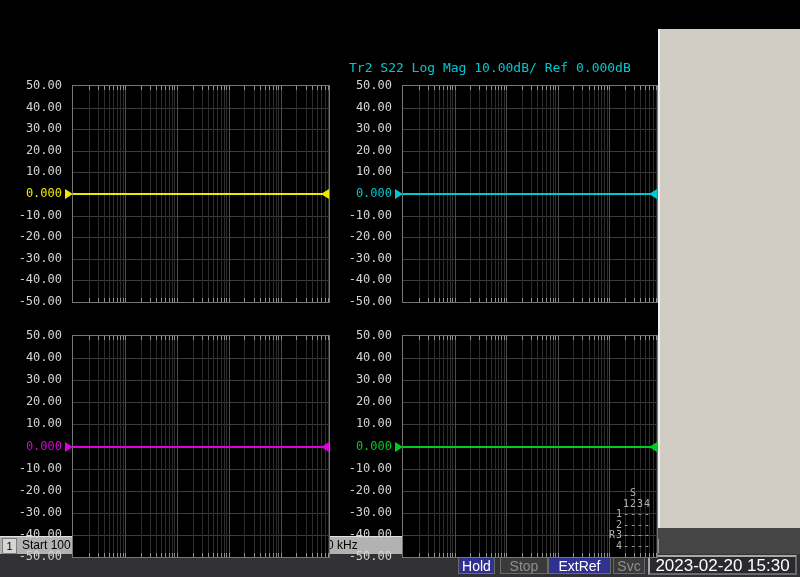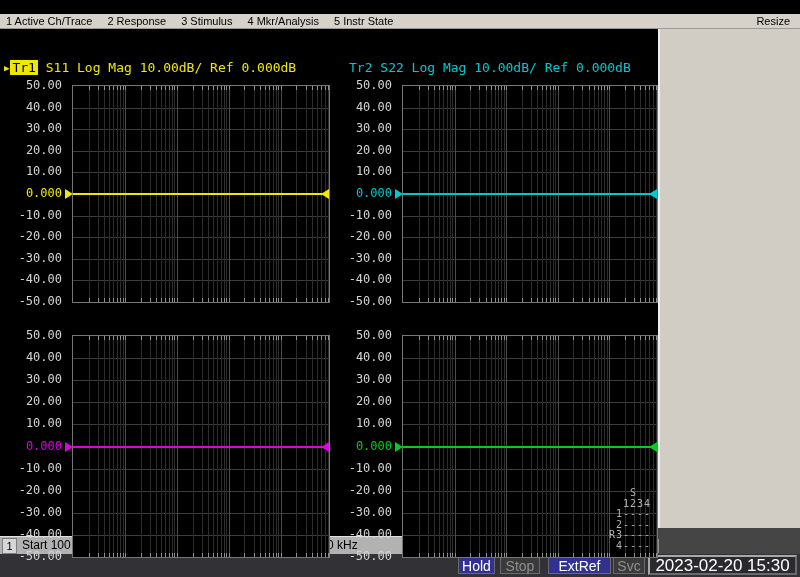--- a/index.html
+++ b/index.html
@@ -49,44 +49,35 @@
   .ch-stop{position:absolute;left:545px;line-height:17px;}
   .offbadge{position:absolute;left:618px;top:2px;width:27px;height:12px;background:#5a5a5a;
             color:#b2b2b2;font-size:10px;text-align:center;line-height:12px;border:1px solid #8e8e8e;}
   .endbox{position:absolute;left:648px;top:2px;width:9px;height:12px;background:#d6d6d6;border:1px solid #8e8e8e;}
   
   .statusbar{position:absolute;left:0;top:554px;width:800px;height:23px;background:#323236;}
   .sbox{position:absolute;top:3px;height:17px;line-height:17px;text-align:center;font-size:14px;
         border:1px solid #6a6a6a;box-sizing:border-box;background:#3a3a3a;color:#8f8f8f;}
   .sbox.active{background:#31318f;color:#fff;}
   .sb-hold{left:458px;width:37px;}
-  .sb-stop{left:500px;width:40px;}
+  .sb-stop{left:500px;width:48px;}
   .sb-extref{left:548px;width:63px;}
   .sb-svc{left:613px;width:32px;}
   .sb-date{position:absolute;left:648px;top:1px;width:149px;height:20px;line-height:18px;
            text-align:center;font-size:17px;color:#fff;background:#2a2a2e;box-sizing:border-box;
            border:2px solid;border-color:#a8a8a8 #6a6a6a #6a6a6a #a8a8a8;}
 </style>
 </head>
 <body>
 
 <div class="screen">
 
 
-  <div class="menubar">
-    <span class="menu-item">1 Active Ch/Trace</span>
-    <span class="menu-item">2 Response</span>
-    <span class="menu-item">3 Stimulus</span>
-    <span class="menu-item">4 Mkr/Analysis</span>
-    <span class="menu-item">5 Instr State</span>
-    <span class="menu-item menu-resize">Resize</span>
-  </div>
 
   <div class="display" id="display">
-      <div class="tr-header" style="left: 4px; top: 31px; color: rgb(240, 232, 0);"><span class="tr-arrow">▶</span><span class="tr-chip" style="background: rgb(240, 232, 0);">Tr1</span><span> S11 Log Mag 10.00dB/ Ref 0.000dB</span></div>
       <div class="ylab" style="left: 2px; top: 48px; color: rgb(212, 212, 212);">50.00</div>
       <div class="ylab" style="left: 2px; top: 69.6px; color: rgb(212, 212, 212);">40.00</div>
       <div class="ylab" style="left: 2px; top: 91.2px; color: rgb(212, 212, 212);">30.00</div>
       <div class="ylab" style="left: 2px; top: 112.8px; color: rgb(212, 212, 212);">20.00</div>
       <div class="ylab" style="left: 2px; top: 134.4px; color: rgb(212, 212, 212);">10.00</div>
       <div class="ylab" style="left: 2px; top: 156px; color: rgb(240, 232, 0);">0.000</div>
       <div class="ylab" style="left: 2px; top: 177.6px; color: rgb(212, 212, 212);">-10.00</div>
       <div class="ylab" style="left: 2px; top: 199.2px; color: rgb(212, 212, 212);">-20.00</div>
       <div class="ylab" style="left: 2px; top: 220.8px; color: rgb(212, 212, 212);">-30.00</div>
       <div class="ylab" style="left: 2px; top: 242.4px; color: rgb(212, 212, 212);">-40.00</div>

